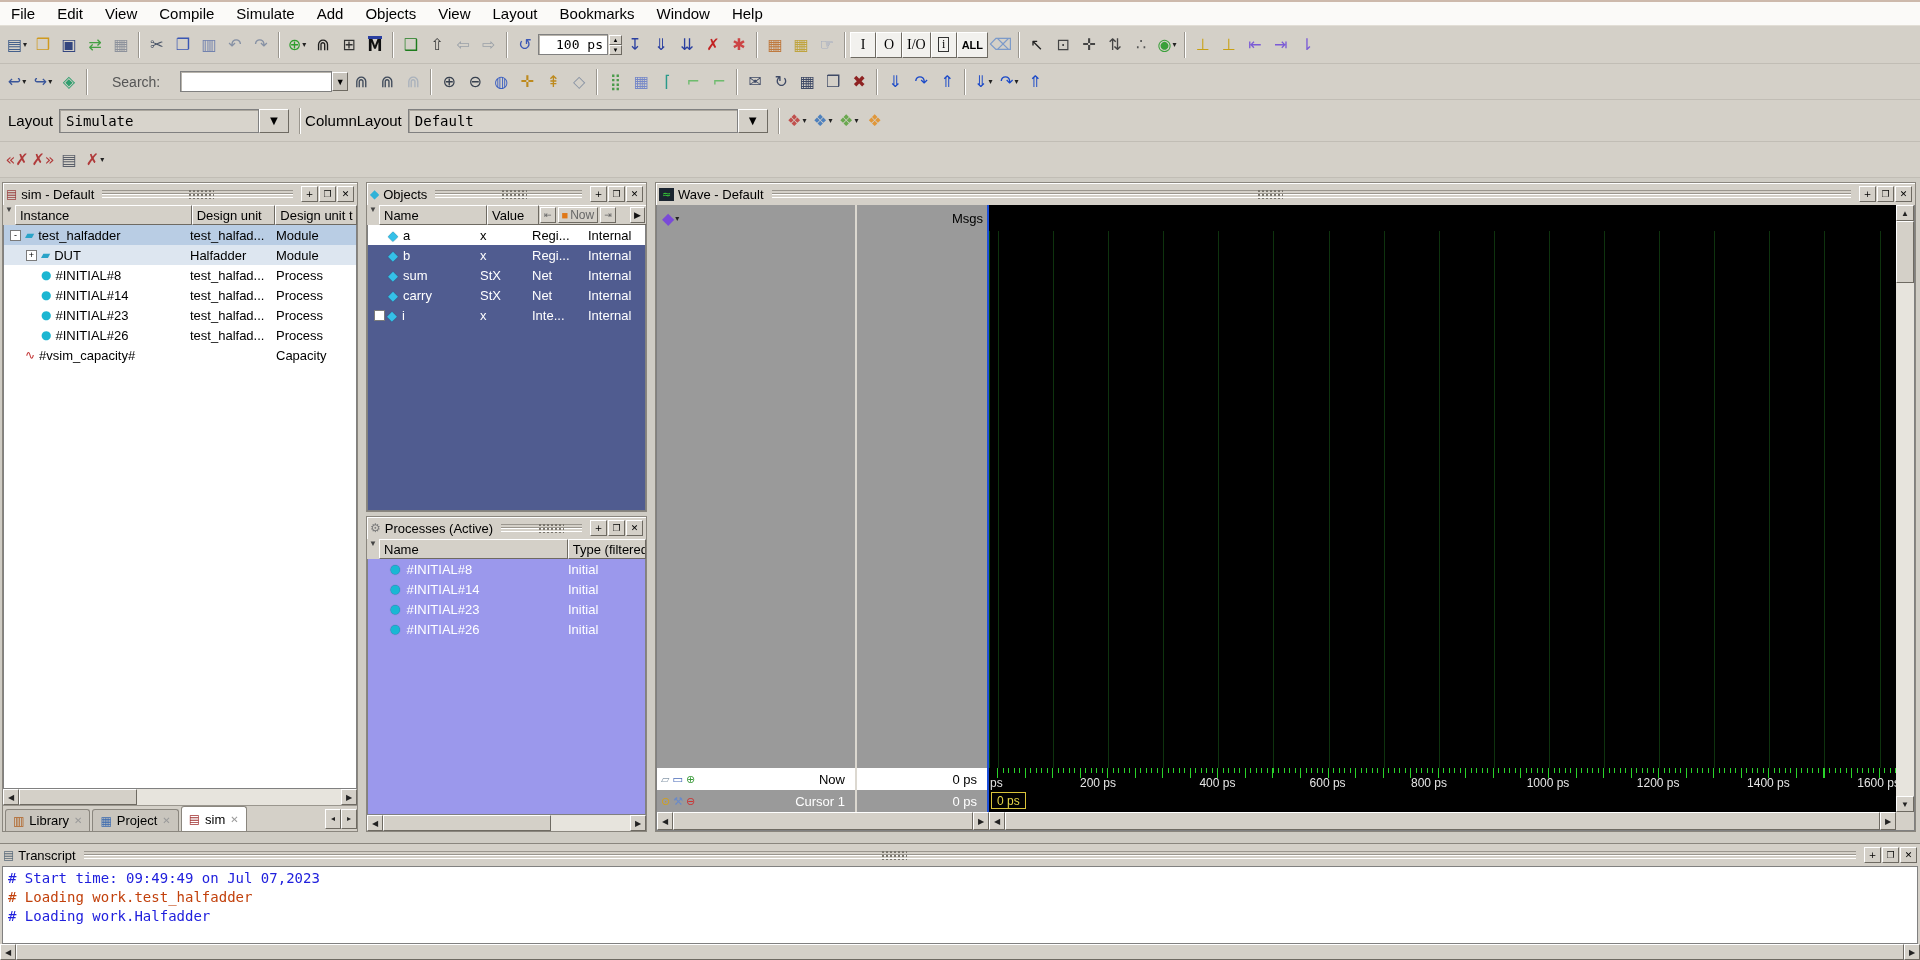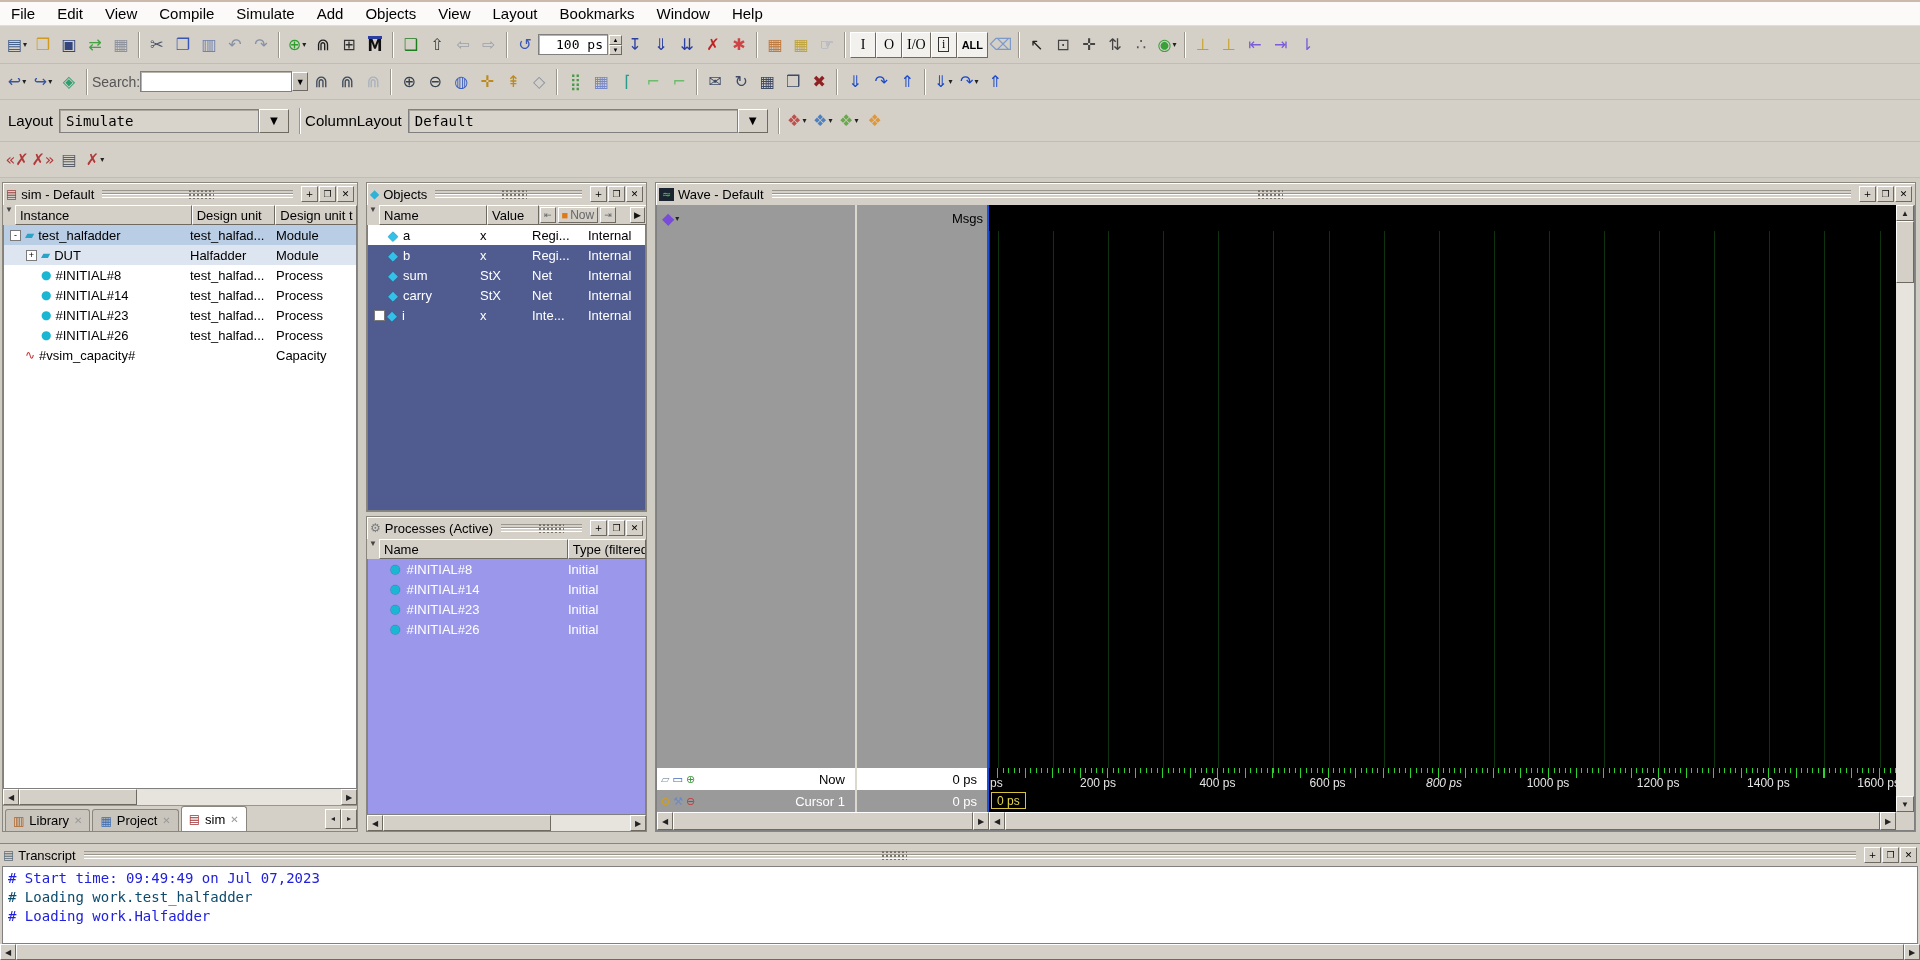--- a/index.html
+++ b/index.html
@@ -16,21 +16,21 @@
   #tb1 { height:38px; border-bottom:1px solid #c1bdb5; }
   #tb2 { height:36px; border-bottom:1px solid #c1bdb5; }
   #tb4 { height:36px; border-bottom:1px solid #c1bdb5; }
   .tbtn { width:26px; height:26px; background:none; border:1px solid transparent; display:flex; align-items:center; justify-content:center; font-size:16px; position:relative; cursor:default; font-family:"DejaVu Sans", sans-serif; }
   .tbtn .glyph { line-height:1; }
   .tbtn .dd { font-size:8px; color:#222; margin-left:1px; }
   .tbtn.ttext { width:auto; min-width:26px; padding:0 4px; border:1px solid; border-color:#fff #6e6a62 #6e6a62 #fff; background:#f2f1ee; font-family:"Liberation Serif", serif; font-size:14px; }
   .tbtn.ttext.bold { font-weight:bold; font-family:"Liberation Sans", sans-serif; font-size:11px; }
   .boxedi { border:1px solid #333; padding:0 3px; font-size:12px; line-height:13px; }
   .msim { font-weight:bold; border-top:3px solid #2a3fa0; padding-top:0; font-size:15px; }
-  .tlabel { color:#555; font-size:14px; margin:0 0; }
+  .tlabel { color:#555; font-size:14px; margin:0 20px; }
   .tfield { height:21px; width:70px; background:#fff; border:1px solid #808080; box-shadow:inset 1px 1px 0 #b8b4ac; display:flex; align-items:center; justify-content:flex-end; padding:0 4px; font-family:"DejaVu Sans Mono", monospace; font-size:13px; }
   .spinner { display:flex; flex-direction:column; margin-left:1px; }
   .spinner span { width:13px; height:10px; font-size:6px; display:flex; align-items:center; justify-content:center; border:1px solid; border-color:#fff #6e6a62 #6e6a62 #fff; background:#d4d0c8; }
   .dropbtn { width:16px; height:19px; display:flex; align-items:center; justify-content:center; font-size:9px; border:1px solid; border-color:#fff #6e6a62 #6e6a62 #fff; background:#c8c4bc; }
 
   
   #layoutbar { height:42px; display:flex; align-items:center; background:#d4d0c8; padding:0 8px; border-bottom:1px solid #c1bdb5; }
   .combo { display:flex; align-items:center; margin:0 6px; }
   .combo-val { height:24px; background:#d8d4cc; border:1px solid #808080; box-shadow:inset 1px 1px 0 #aaa69e; display:flex; align-items:center; padding:0 6px; font-family:"DejaVu Sans Mono", monospace; font-size:14px; }
   .combo-btn { width:30px; height:24px; display:flex; align-items:center; justify-content:center; font-size:13px; border:1px solid; border-color:#fff #6e6a62 #6e6a62 #fff; background:#d4d0c8; }
@@ -706,21 +706,21 @@
         <div class="nrow now-row wvals">
           <span class="rlabel">0 ps</span>
         </div>
         <div class="wblack" id="ruler">
           <div class="comb"></div>
           <div id="tlabels">
               <span class="tlab unit">ps</span>
               <span class="tlab" style="left: 109px;">200 ps</span>
               <span class="tlab" style="left: 228.4px;">400 ps</span>
               <span class="tlab" style="left: 338.6px;">600 ps</span>
-              <span class="tlab" style="left: 455px; font-style: italic;">800 ps</span>
+              <span class="tlab" style="left: 440px;">800 ps</span>
               <span class="tlab" style="left: 559px;">1000 ps</span>
               <span class="tlab" style="left: 669.2px;">1200 ps</span>
               <span class="tlab" style="left: 779.4px;">1400 ps</span>
               <span class="tlab" style="left: 889.6px;">1600 ps</span>
             </div>
         </div>
 
         <div class="nrow cur-row wnames">
           <span class="ric" style="color: rgb(212, 160, 23);">⊙</span>
           <span class="ric" style="color: rgb(106, 138, 200);">⚒</span>
@@ -760,20 +760,20 @@
     <div class="phead">
       <span class="picon" style="color: rgb(90, 106, 122);">▤</span>
       <span class="ptitle">Transcript</span>
       <span class="phandle"></span>
       <span class="hbtns" style="display:flex;gap:1px">
           <button class="hbtn">+</button>
           <button class="hbtn">❐</button>
           <button class="hbtn">✕</button>
         </span>
     </div>
-    <div id="transcript-content"><div style="color: rgb(32, 32, 221);"># Start time: 09:49:49 on Jul 07,2023</div><div style="color: #0c4a6e;"># Loading work.test_halfadder</div><div style="color: rgb(32, 32, 221);"># Loading work.Halfadder</div></div>
+    <div id="transcript-content"><div style="color: rgb(32, 32, 221);"># Start time: 09:49:49 on Jul 07,2023</div><div style="color: #c2410c;"># Loading work.test_halfadder</div><div style="color: rgb(32, 32, 221);"># Loading work.Halfadder</div></div>
     <div class="scrollbar" style="height:16px">
       <span class="sbbtn">◀</span>
       <span class="sbthumb" style="flex:1"></span>
       <span class="sbbtn">▶</span>
     </div>
   </div>
 </div>
 
 </body></html>

